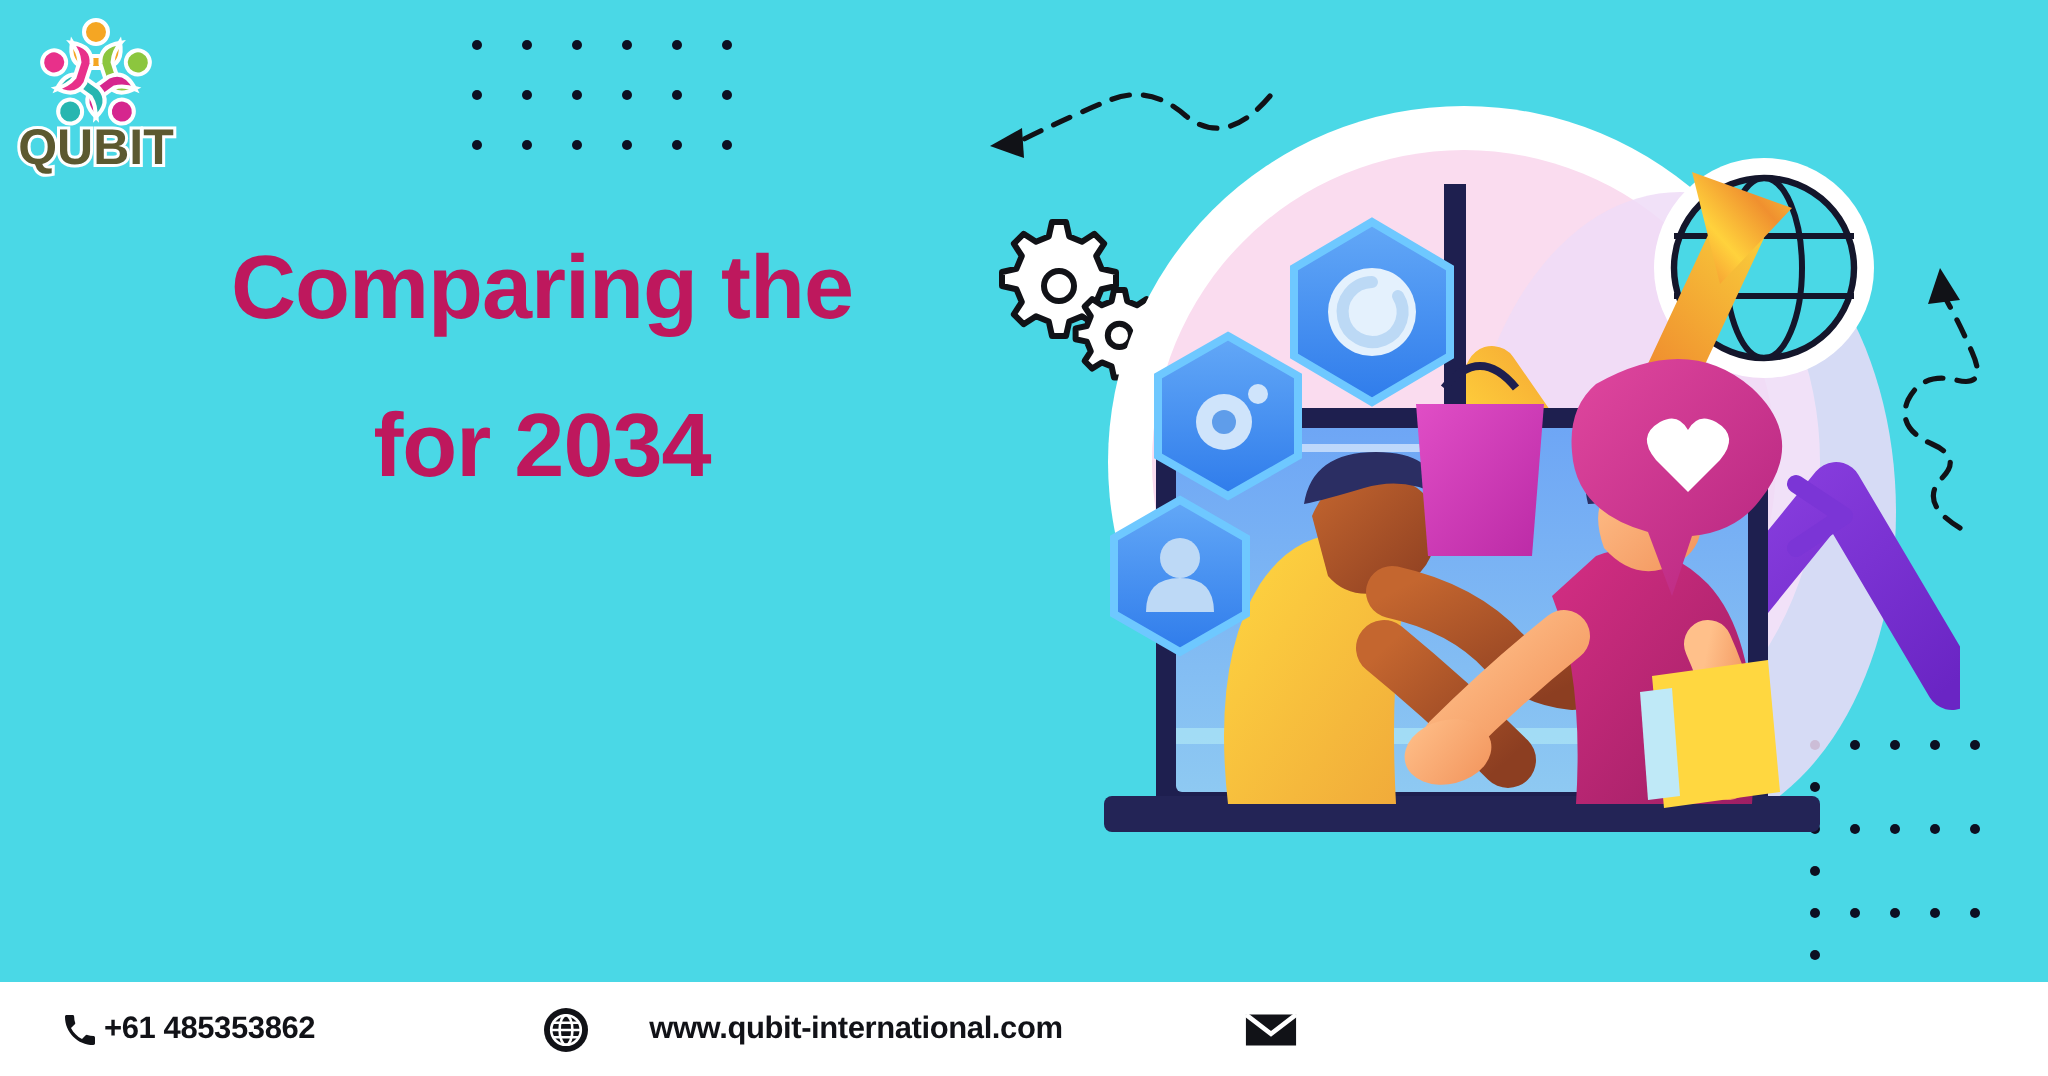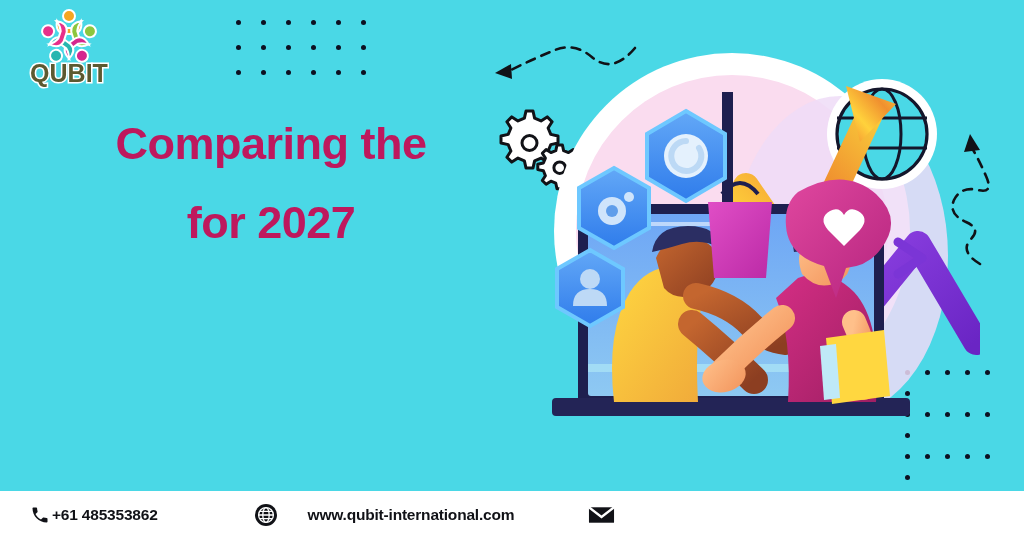--- a/index.html
+++ b/index.html
@@ -11,21 +11,21 @@
   }
   #banner {
     position:absolute; inset:0;
     width:1024px; height:538px;
     background:#4ad8e6;
     overflow:hidden;
   }
 
   
   #logo {
-    position:absolute; left:24px; top:6px;
+    position:absolute; left:3px; top:6px;
     width:90px; height:84px;
   }
   #logo svg { display:block; }
 
   
   #headline {
     position:absolute; left:36px; top:104px;
     width:470px;
     text-align:center;
     color:#be185d;
@@ -59,21 +59,21 @@
   #gears { position:absolute; left:492px; top:105px; }
 
   
   #illus { position:absolute; left:510px; top:46px; width:470px; height:410px; }
 
   
   #footer {
     position:absolute; left:0; bottom:0;
     width:1024px; height:47px;
     background:#ffffff;
-    display:flex; align-items:center;
+    display:flex; align-items:center;gap:17px;
   }
   .fitem { display:flex; align-items:center; height:100%; }
   .ficon { display:flex; align-items:center; justify-content:center; }
   .ftext {
     font-size:15.5px; font-weight:bold; color:#111217;
     letter-spacing:-0.2px; white-space:nowrap;
   }
   #f-phone { margin-left:30px; }
   #f-phone .ftext { margin-left:2px; }
   #f-web   { margin-left:96px;text-align:center; }
@@ -117,21 +117,21 @@
             <path d="M -12 -17 Q -14 -6 -5 -4 L 5 -4 Q 14 -6 12 -17 Q 9 -12 4 -10 L -4 -10 Q -9 -12 -12 -17 Z" fill="#e8308a" stroke="#fff" stroke-width="2"></path>
           </g>
         </g>
       </g>
       <text x="45" y="76" text-anchor="middle" font-family="Liberation Sans, sans-serif" font-size="25" font-weight="bold" fill="#5c5930" stroke="#ffffff" stroke-width="3" paint-order="stroke">QUBIT</text>
     </svg>
   </div>
 
   <div id="headline">
     <span class="ln">Comparing the</span>
-    <span class="ln">for 2027</span>
+    <span class="ln">for 2034</span>
   </div>
 
   <div class="dotgrid" id="dots-top">
     <span class="dotrow"><i class="dot"></i><i class="dot"></i><i class="dot"></i><i class="dot"></i><i class="dot"></i><i class="dot"></i></span>
     <span class="dotrow"><i class="dot"></i><i class="dot"></i><i class="dot"></i><i class="dot"></i><i class="dot"></i><i class="dot"></i></span>
     <span class="dotrow"><i class="dot"></i><i class="dot"></i><i class="dot"></i><i class="dot"></i><i class="dot"></i><i class="dot"></i></span>
   </div>
   <div class="dotgrid" id="dots-bottom">
     <span class="dotrow"><i class="dot"></i><i class="dot"></i><i class="dot"></i><i class="dot"></i><i class="dot"></i><i class="dot"></i></span>
     <span class="dotrow"><i class="dot"></i><i class="dot"></i><i class="dot"></i><i class="dot"></i><i class="dot"></i><i class="dot"></i></span>

